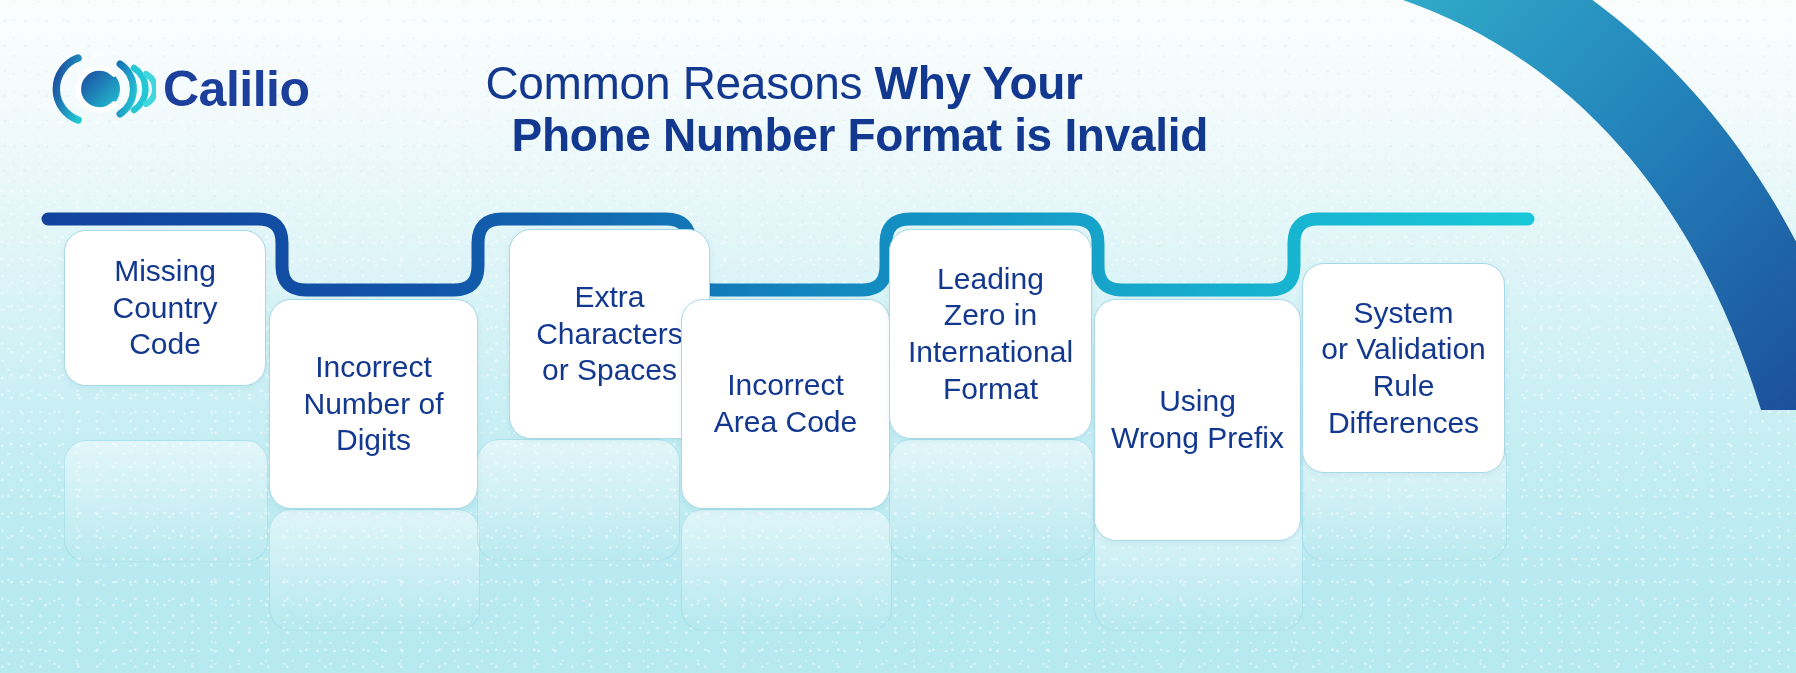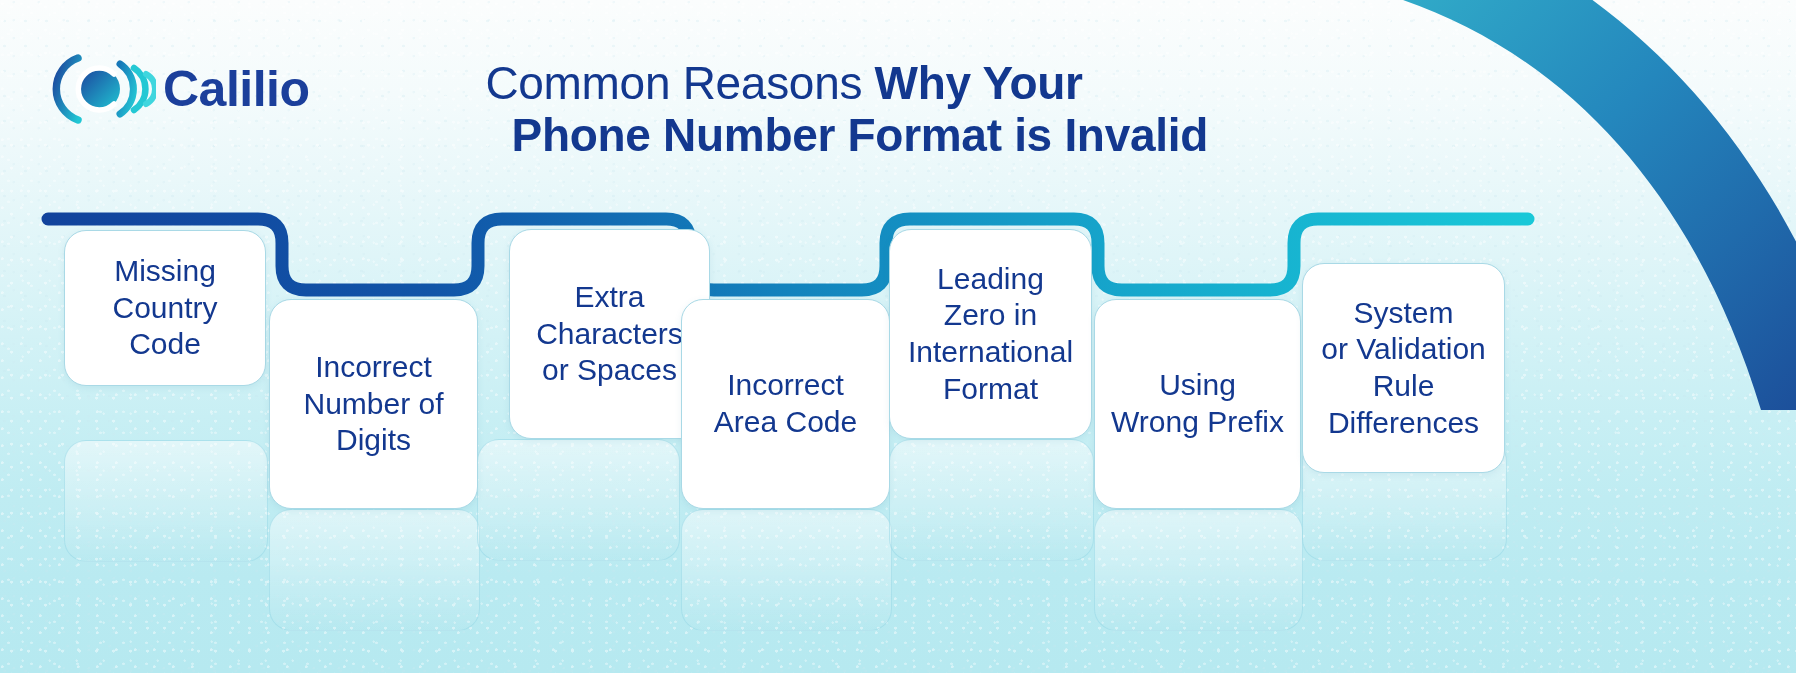--- a/index.html
+++ b/index.html
@@ -231,21 +231,21 @@
 Area Code</span>
   </div>
 
   <div class="card" style="left:889px; top:229px; width:203px; height:210px;">
     <span class="card-label">Leading
 Zero in
 International
 Format</span>
   </div>
 
-  <div class="card" style="left:1094px; top:299px; width:207px; height:210px;">
+  <div class="card" style="left:1094px; top:299px; width:207px; height:242px;">
     <span class="card-label">Using
 Wrong Prefix</span>
   </div>
 
   <div class="card" style="left:1302px; top:229px; width:203px; height:210px;margin-top:34px;">
     <span class="card-label">System
 or Validation
 Rule
 Differences</span>
   </div>

